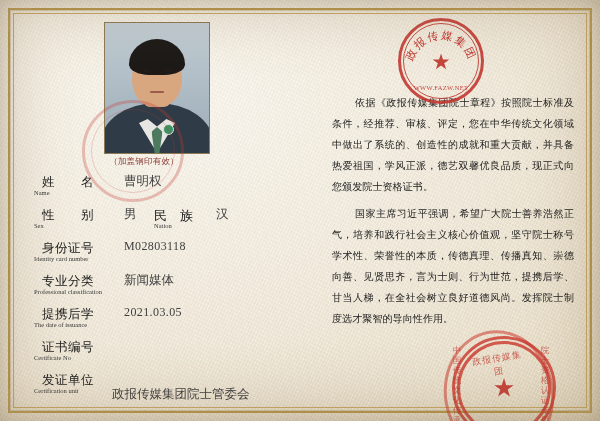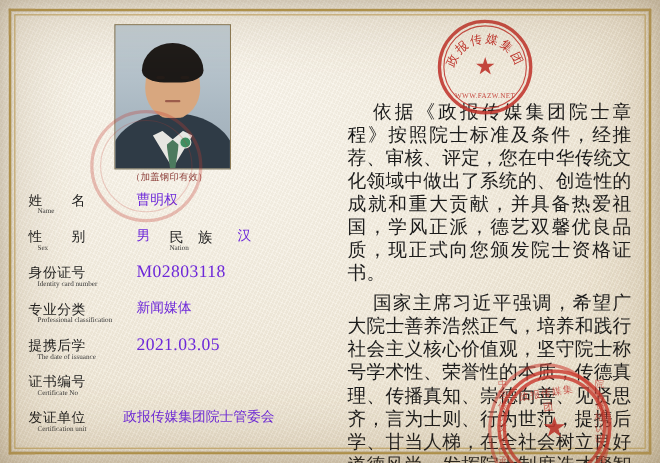--- a/index.html
+++ b/index.html
@@ -160,21 +160,21 @@
     left: 50%;
     bottom: 18px;
     margin-left: 6px;
     width: 9px; height: 9px;
     border-radius: 50%;
     background: #3f8f62;
     border: 1px solid #dfe6dd;
   }
   .photo-seal-note {
     position: absolute;
-    left: 76px;
+    left: 66px;
     top: 134px;
     width: 104px;
     text-align: center;
     font-size: 8.5px;
     color: #8a3b36;
     font-family: Liberation Sans, sans-serif;
     letter-spacing: .2px;
   }
 
   
@@ -183,21 +183,21 @@
     left: 0;
     top: 152px;
     width: 272px;
   }
   .field-row {
     position: relative;
     height: 33px;
   }
   .f-label-cn {
     position: absolute;
-    left: 0;
+    left: 16px;
     top: 0;
     font-size: 12.5px;
     color: #1b1b1b;
     font-family: "DejaVu Sans", sans-serif;
     letter-spacing: .5px;
     white-space: nowrap;
   }
   .f-label-en {
     position: absolute;
     left: 8px;
@@ -223,49 +223,49 @@
     font-size: 6.5px;
     color: #3a3a3a;
     font-family: "Liberation Serif", serif;
     white-space: nowrap;
   }
   .f-value {
     position: absolute;
     left: 98px;
     top: -1px;
     font-size: 12.5px;
-    color: #6d28d9;
+    color: #404040;
     font-family: "DejaVu Sans", sans-serif;
     white-space: nowrap;
   }
   .f-value.v2 {
     left: 190px;
   }
   .f-value.mono {
     font-family: "Liberation Serif", serif;
-    font-size: 16px;
+    font-size: 12px;
     letter-spacing: .4px;
   }
-  .f-value.wide { left: 86px; }
+  .f-value.wide { left: 86px; margin-top: 15px; }
 
   
   .right-col {
     position: absolute;
     left: 316px;
     top: 92px;
     width: 258px;
   }
   .body-par {
     font-family: "DejaVu Sans", sans-serif;
-    font-size: 17px;
+    font-size: 10px;
     line-height: 21px;
     color: #1b1b1b;
     text-align: justify;
     text-indent: 23px;
-    margin: 0 0 6px 0;
+    margin: 0 0 6px 16px;
     letter-spacing: .1px;
   }
 
   
   .seal-top {
     position: absolute;
     left: 398px;
     top: 18px;
     width: 86px;
     height: 86px;

